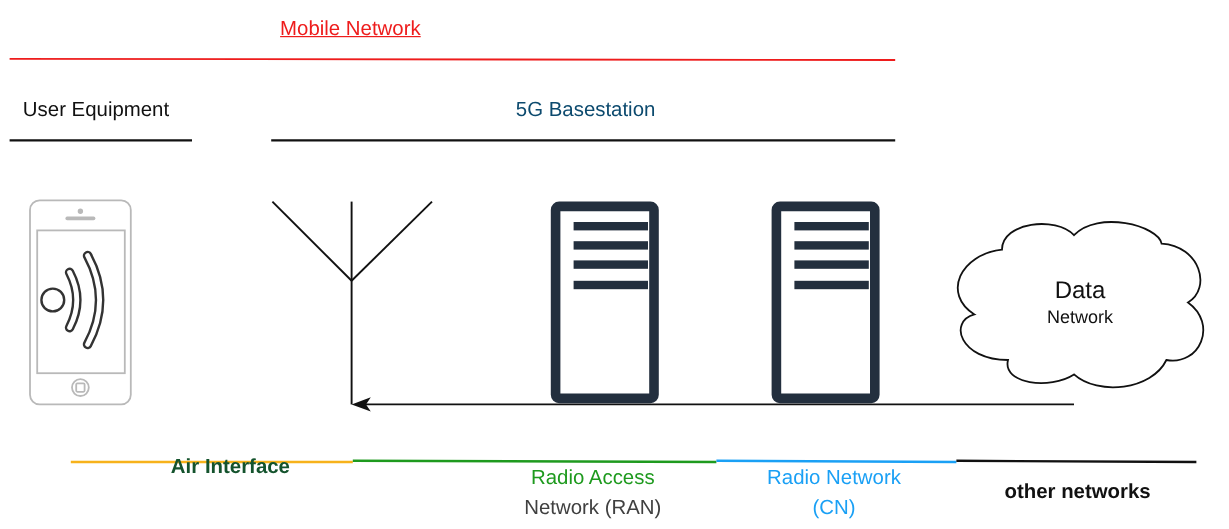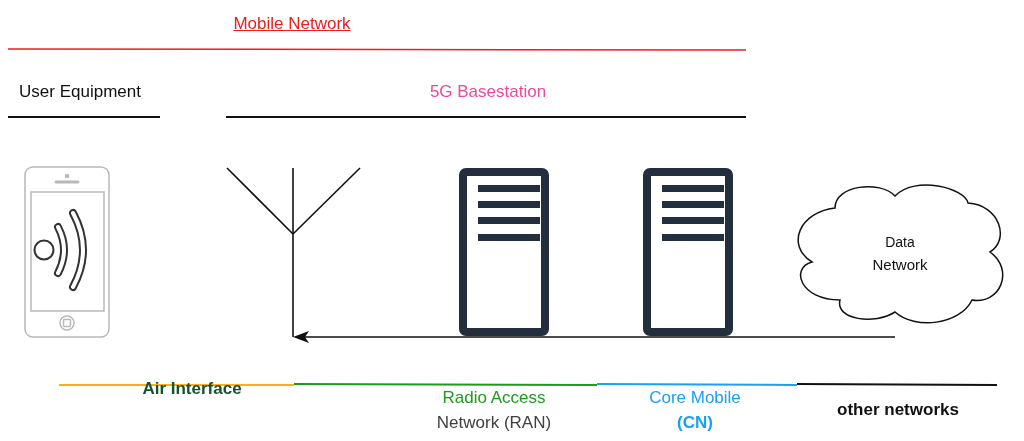--- a/index.html
+++ b/index.html
@@ -63,23 +63,23 @@
        C960 325 915 330 895 312 C875 325 835 320 840 300 C800 300 790 268 812 262 C785 245 800 212 835 208 Z"></path>
 
   <line x1="59" y1="385" x2="294" y2="385" stroke="#f7b21b" stroke-width="2"></line>
   <line x1="294" y1="384" x2="597" y2="385" stroke="#1e9a1e" stroke-width="2"></line>
   <line x1="597" y1="384" x2="797" y2="385" stroke="#1aa0f5" stroke-width="2"></line>
   <line x1="797" y1="384" x2="997" y2="385" stroke="#111" stroke-width="2"></line>
 </svg>
 
 <div class="lbl" style="left:192px;top:13px;width:200px;color:#ee1c1c;text-decoration:underline;">Mobile Network</div>
 <div class="lbl" style="left:0px;top:81px;width:160px;color:#111;text-align:center;">User Equipment</div>
-<div class="lbl" style="left:388px;top:81px;width:200px;color:#ec4899;">5G Basestation</div>
+<div class="lbl" style="left:388px;top:81px;width:200px;color:#0c4a6e;">5G Basestation</div>
 
-<div class="lbl" style="left:860px;top:231px;width:80px;font-size:14px;color:#111;">Data</div>
+<div class="lbl" style="left:860px;top:231px;width:80px;font-size:20px;color:#111;">Data</div>
 <div class="lbl" style="left:860px;top:254px;width:80px;font-size:15px;color:#111;">Network</div>
 
 <div class="lbl" style="left:112px;top:378px;width:160px;color:#14532d;font-weight:bold;">Air Interface</div>
 <div class="lbl" style="left:414px;top:387px;width:160px;color:#1e9a1e;">Radio Access</div>
 <div class="lbl" style="left:414px;top:412px;width:160px;color:#404040;">Network (RAN)</div>
-<div class="lbl" style="left:615px;top:387px;width:160px;color:#1aa0f5;">Core Mobile</div>
-<div class="lbl" style="left:615px;top:412px;width:160px;color:#1aa0f5;font-weight:bold;">(CN)</div>
+<div class="lbl" style="left:615px;top:387px;width:160px;color:#1aa0f5;">Radio Network</div>
+<div class="lbl" style="left:615px;top:412px;width:160px;color:#1aa0f5;">(CN)</div>
 <div class="lbl" style="left:818px;top:399px;width:160px;color:#111;font-weight:bold;">other networks</div>
 
 </body></html>

